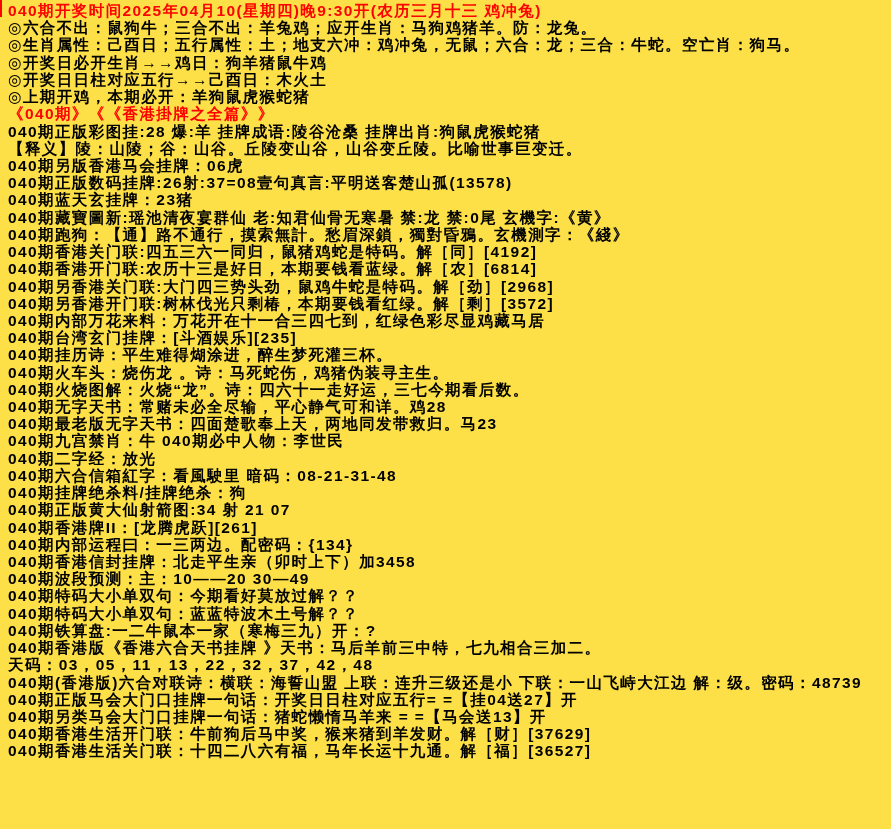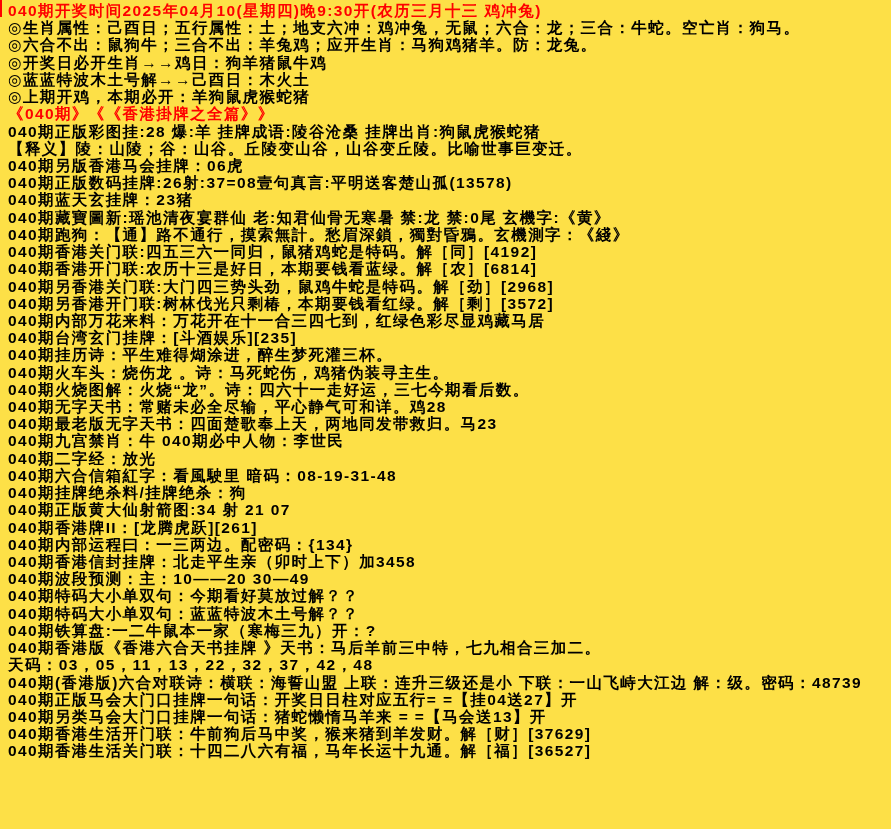--- a/index.html
+++ b/index.html
@@ -38,24 +38,24 @@
     color: #fe0000;
   }
 </style>
 </head>
 <body>
 
 <div class="page">
   <div class="edge-mark"></div>
   <div id="lines-container">
       <div class="line red">040期开奖时间2025年04月10(星期四)晚9:30开(农历三月十三 鸡冲兔)</div>
+      <div class="line">◎六合不出：鼠狗牛；三合不出：羊兔鸡；应开生肖：马狗鸡猪羊。防：龙兔。</div>
       <div class="line">◎生肖属性：己酉日；五行属性：土；地支六冲：鸡冲兔，无鼠；六合：龙；三合：牛蛇。空亡肖：狗马。</div>
-      <div class="line">◎六合不出：鼠狗牛；三合不出：羊兔鸡；应开生肖：马狗鸡猪羊。防：龙兔。</div>
       <div class="line">◎开奖日必开生肖→→鸡日：狗羊猪鼠牛鸡</div>
-      <div class="line">◎蓝蓝特波木土号解→→己酉日：木火土</div>
+      <div class="line">◎开奖日日柱对应五行→→己酉日：木火土</div>
       <div class="line">◎上期开鸡，本期必开：羊狗鼠虎猴蛇猪</div>
       <div class="line red">《040期》《《香港掛牌之全篇》》</div>
       <div class="line">040期正版彩图挂:28 爆:羊 挂牌成语:陵谷沧桑 挂牌出肖:狗鼠虎猴蛇猪</div>
       <div class="line">【释义】陵：山陵；谷：山谷。丘陵变山谷，山谷变丘陵。比喻世事巨变迁。</div>
       <div class="line">040期另版香港马会挂牌：06虎</div>
       <div class="line">040期正版数码挂牌:26射:37=08壹句真言:平明送客楚山孤(13578)</div>
       <div class="line">040期蓝天玄挂牌：23猪</div>
       <div class="line">040期藏寶圖新:瑶池清夜宴群仙 老:知君仙骨无寒暑 禁:龙 禁:0尾 玄機字:《黄》</div>
       <div class="line">040期跑狗：【通】路不通行，摸索無計。愁眉深鎖，獨對昏鴉。玄機測字：《綫》</div>
       <div class="line">040期香港关门联:四五三六一同归，鼠猪鸡蛇是特码。解［同］[4192]</div>
@@ -64,21 +64,21 @@
       <div class="line">040期另香港开门联:树林伐光只剩椿，本期要钱看红绿。解［剩］[3572]</div>
       <div class="line">040期内部万花来料：万花开在十一合三四七到，红绿色彩尽显鸡藏马居</div>
       <div class="line">040期台湾玄门挂牌：[斗酒娱乐][235]</div>
       <div class="line">040期挂历诗：平生难得煳涂进，醉生梦死灌三杯。</div>
       <div class="line">040期火车头：烧伤龙 。诗：马死蛇伤，鸡猪伪装寻主生。</div>
       <div class="line">040期火烧图解：火烧“龙”。诗：四六十一走好运，三七今期看后数。</div>
       <div class="line">040期无字天书：常赌未必全尽输，平心静气可和详。鸡28</div>
       <div class="line">040期最老版无字天书：四面楚歌奉上天，两地同发带救归。马23</div>
       <div class="line">040期九宫禁肖：牛    040期必中人物：李世民</div>
       <div class="line">040期二字经：放光</div>
-      <div class="line">040期六合信箱紅字：看風駛里 暗码：08-19-31-48</div>
+      <div class="line">040期六合信箱紅字：看風駛里 暗码：08-21-31-48</div>
       <div class="line">040期挂牌绝杀料/挂牌绝杀：狗</div>
       <div class="line">040期正版黄大仙射箭图:34 射 21 07</div>
       <div class="line">040期香港牌II：[龙腾虎跃][261]</div>
       <div class="line">040期内部运程曰：一三两边。配密码：{134}</div>
       <div class="line">040期香港信封挂牌：北走平生亲（卯时上下）加3458</div>
       <div class="line">040期波段预测：主：10——20 30—49</div>
       <div class="line">040期特码大小单双句：今期看好莫放过解？？</div>
       <div class="line">040期特码大小单双句：蓝蓝特波木土号解？？</div>
       <div class="line">040期铁算盘:一二牛鼠本一家（寒梅三九）开：?</div>
       <div class="line">040期香港版《香港六合天书挂牌 》天书：马后羊前三中特，七九相合三加二。</div>

